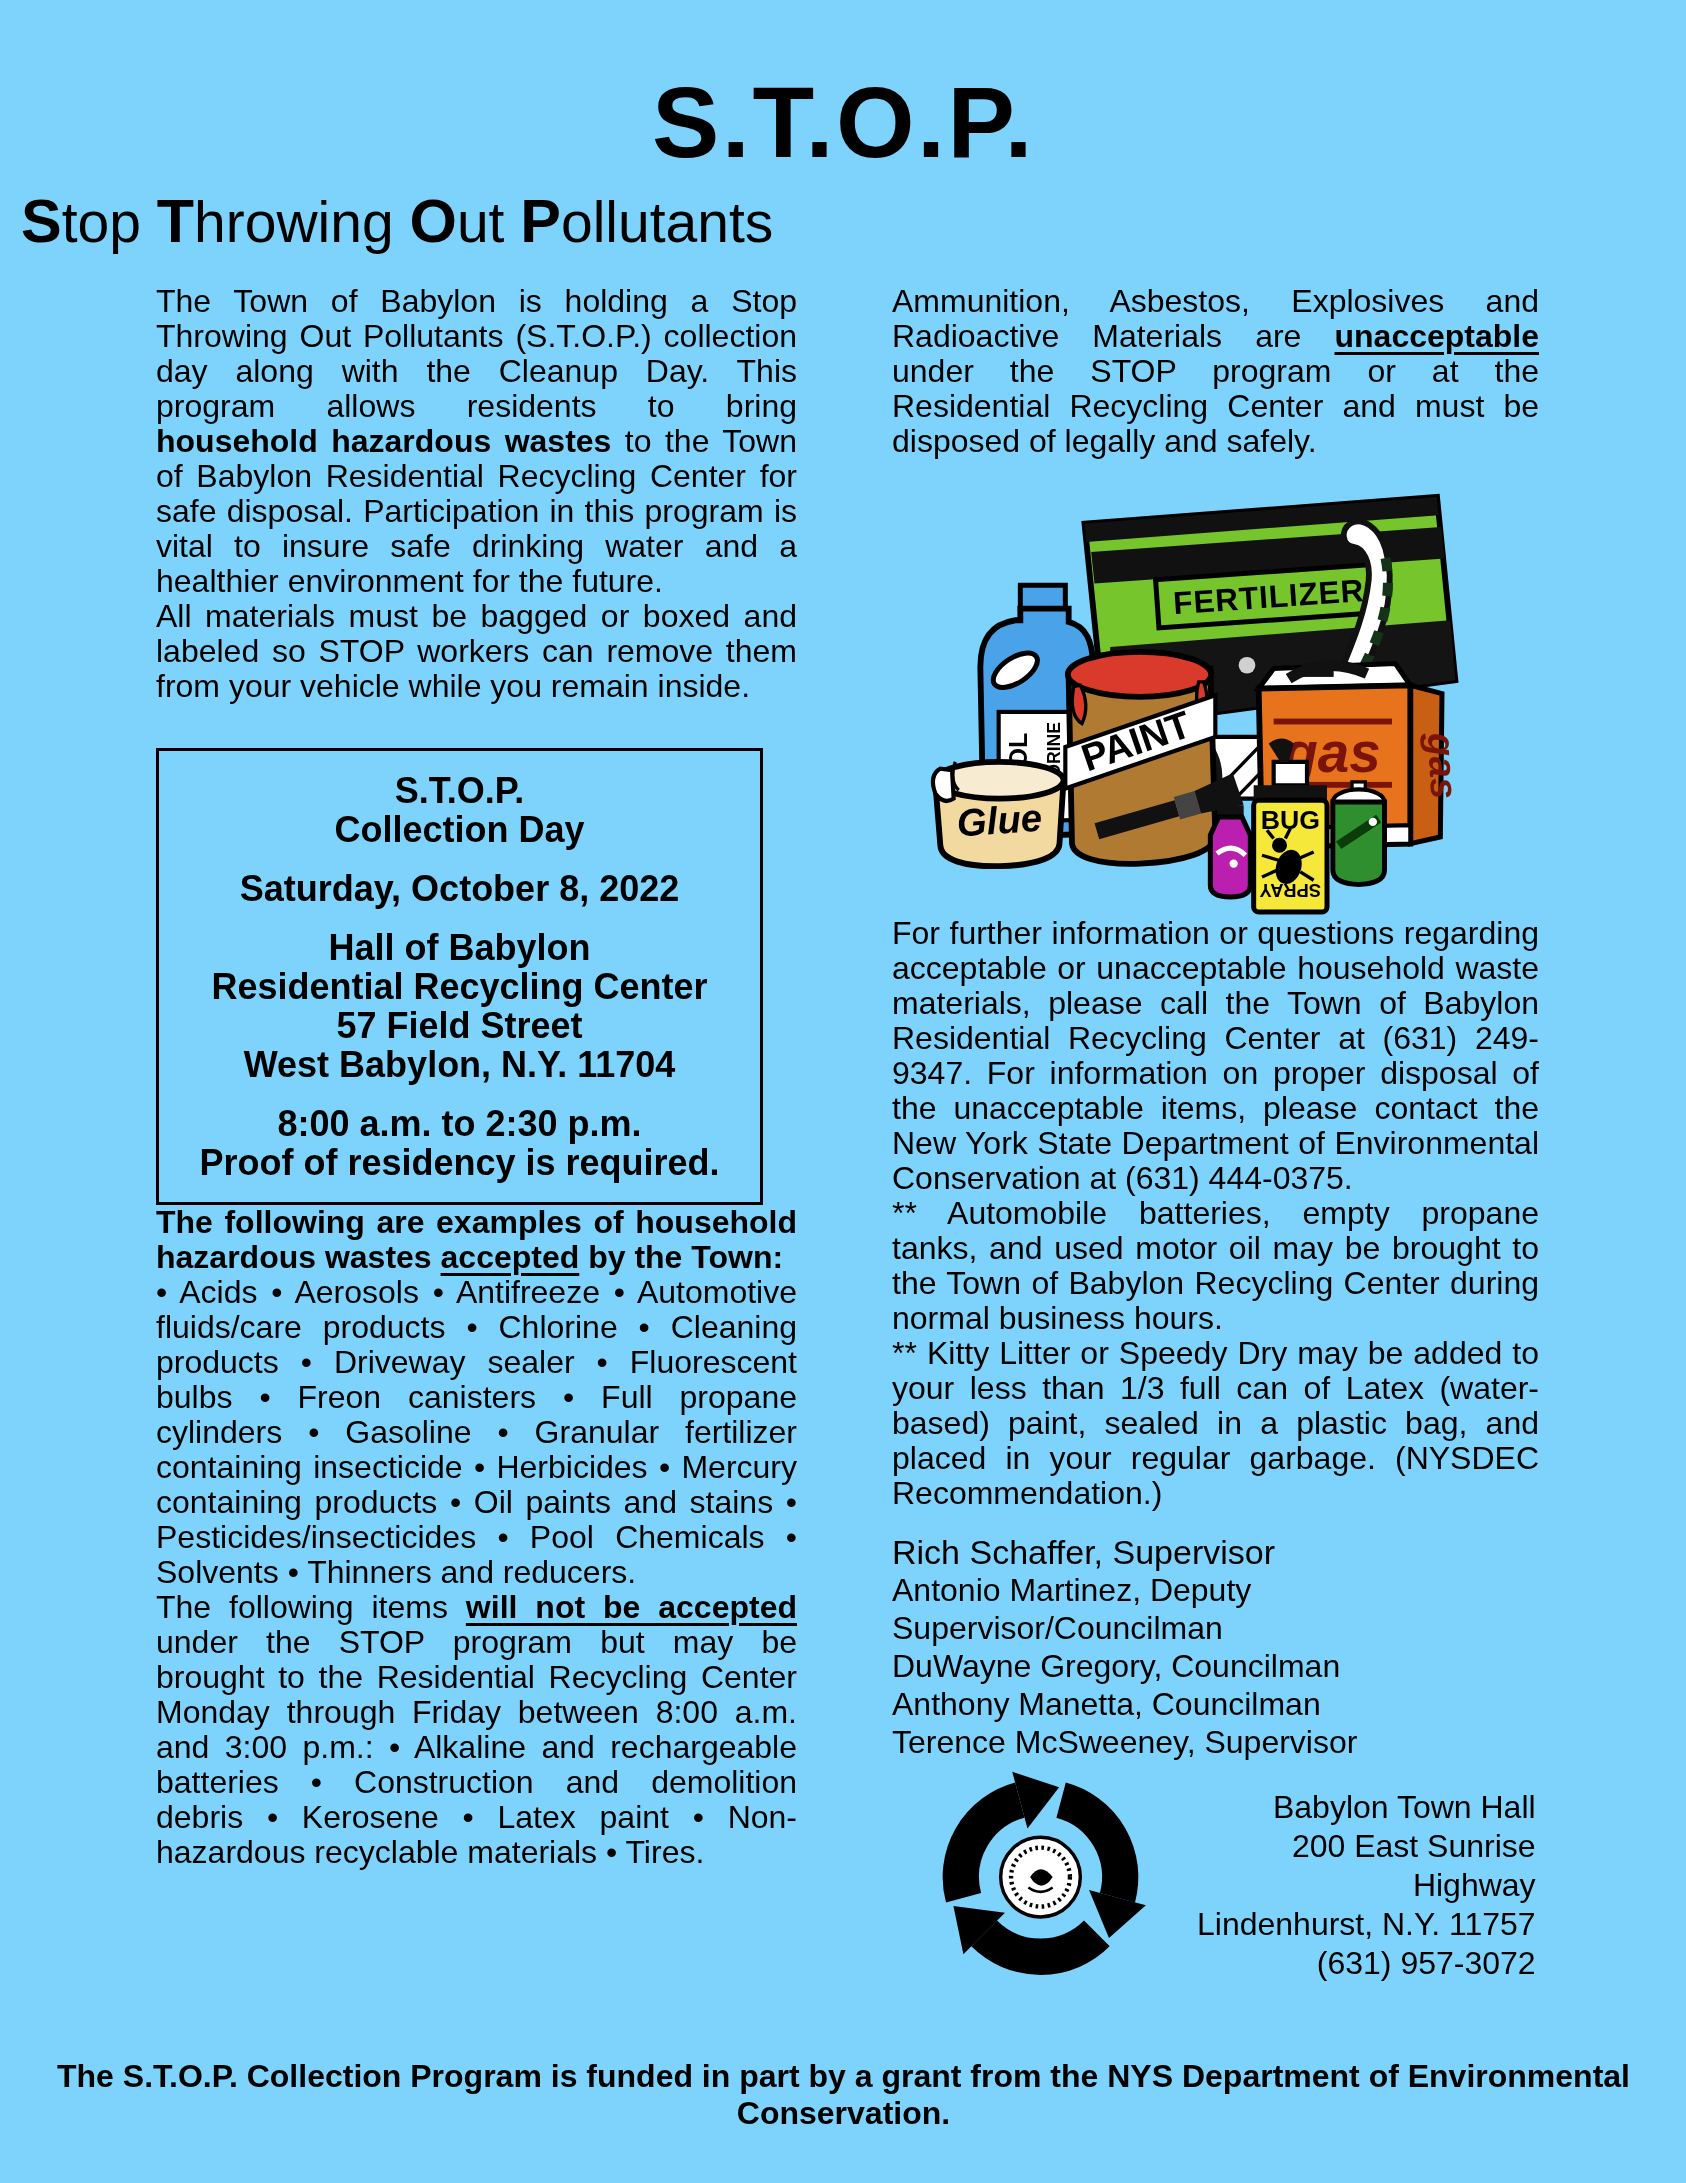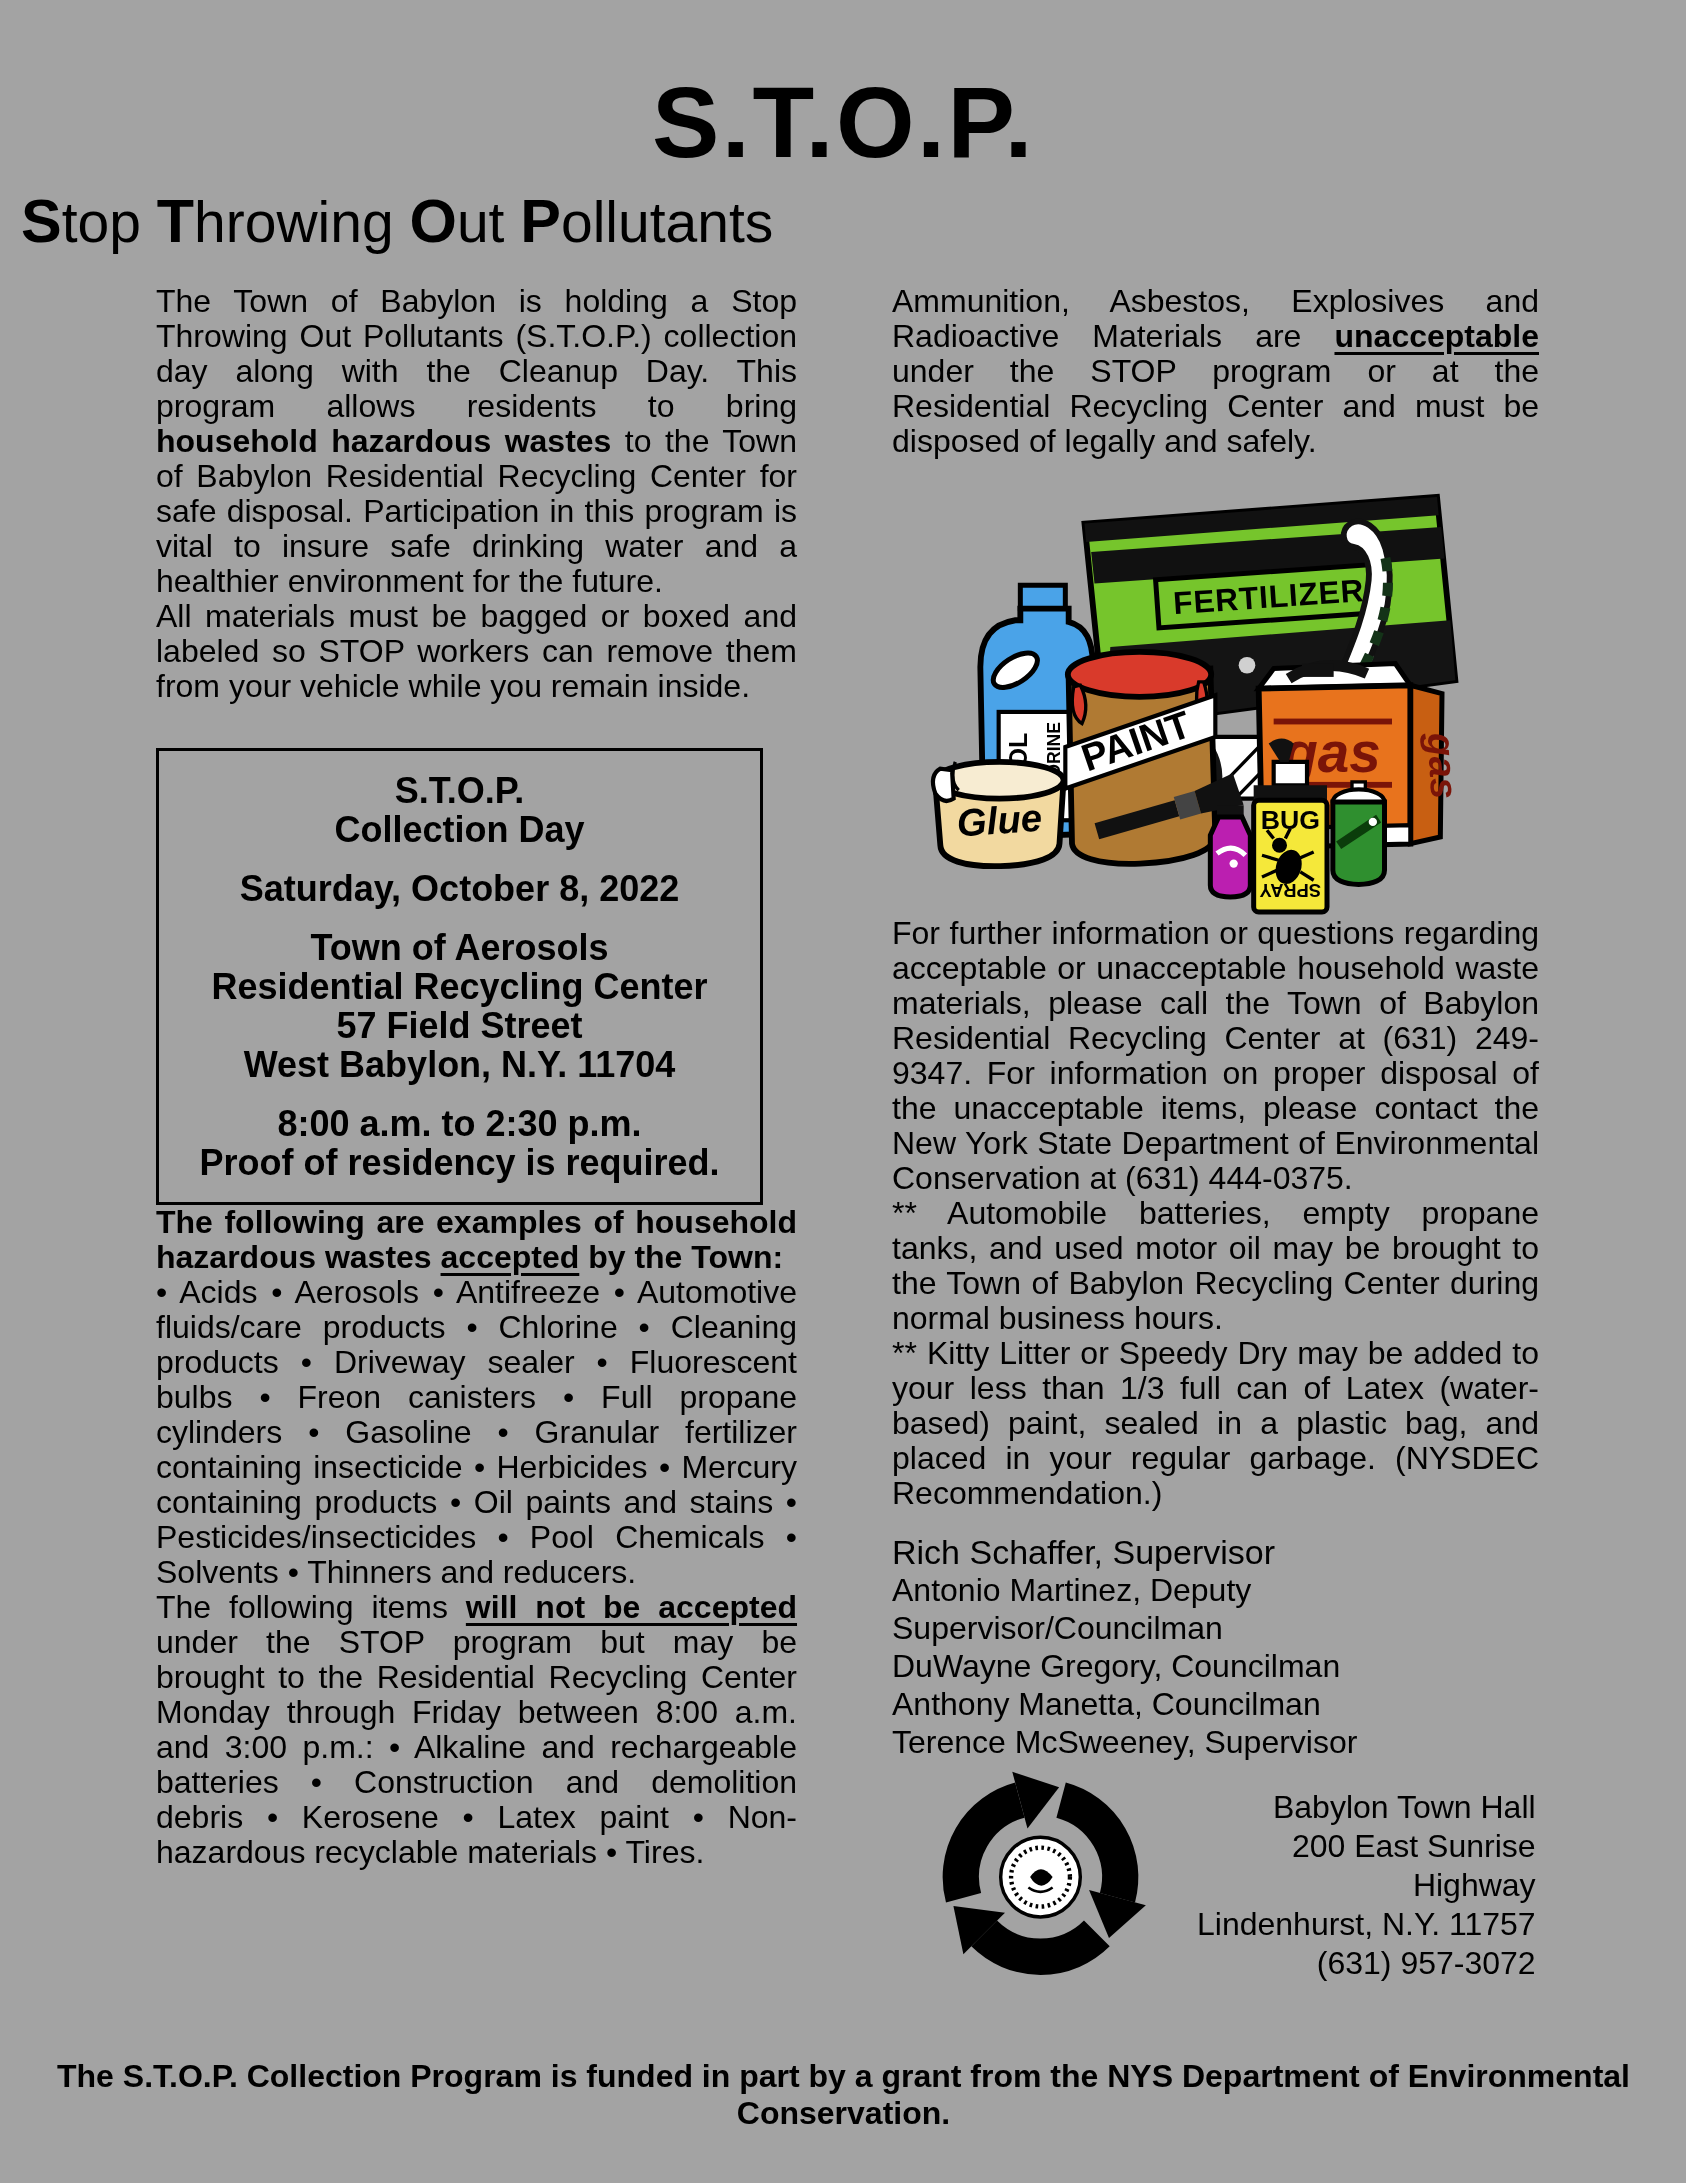--- a/index.html
+++ b/index.html
@@ -1,17 +1,17 @@
 <!DOCTYPE html>
 <html style="font-size:13.4px"><head>
 <meta charset="utf-8">
 <style>
   html,body { margin:0; padding:0; background:#888; }
   .page {
-    position:relative; width:1687px; height:2183px; background:#a3a3a3;
+    position:relative; width:1687px; height:2183px; background:#7dd3fc;
     font-family:"Liberation Sans", sans-serif; color:#000; overflow:hidden;
   }
   .title {
     position:absolute; top:65px; left:0; width:100%;
     text-align:center; font-size:101px; font-weight:700; letter-spacing:2.5px;
   }
   .subtitle {
     position:absolute; top:186px; left:0; width:100%;
     text-align:left; font-size:57px; font-weight:400;padding-left:21px;
   }
@@ -59,21 +59,21 @@
     <p class="just"><span class="">The Town of Babylon is holding a Stop Throwing Out Pollutants (S.T.O.P.) collection day along with the Cleanup Day.  This program allows residents to bring </span><span class=" seg-b">household hazardous wastes</span><span class=""> to the Town of Babylon Residential Recycling Center for safe disposal.  Participation in this program is vital to insure safe drinking water and a healthier environment for the future.</span></p>
     <p class="just p2"><span class="">All materials must be bagged or boxed and labeled so STOP workers can remove them from your vehicle while you remain inside.</span></p>
 
     <div class="box">
       <div class="grp">
           <div class="list-line">S.T.O.P.</div>
           <div class="list-line">Collection Day</div>
         </div>
       <div class="grp">Saturday, October 8, 2022</div>
       <div class="grp">
-          <div class="list-line">Town of Aerosols</div>
+          <div class="list-line">Hall of Babylon</div>
           <div class="list-line">Residential Recycling Center</div>
           <div class="list-line">57 Field Street</div>
           <div class="list-line">West Babylon, N.Y. 11704</div>
         </div>
       <div class="grp">
           <div class="list-line">8:00 a.m. to 2:30 p.m.</div>
           <div class="list-line">Proof of residency is required.</div>
         </div>
     </div>
 

